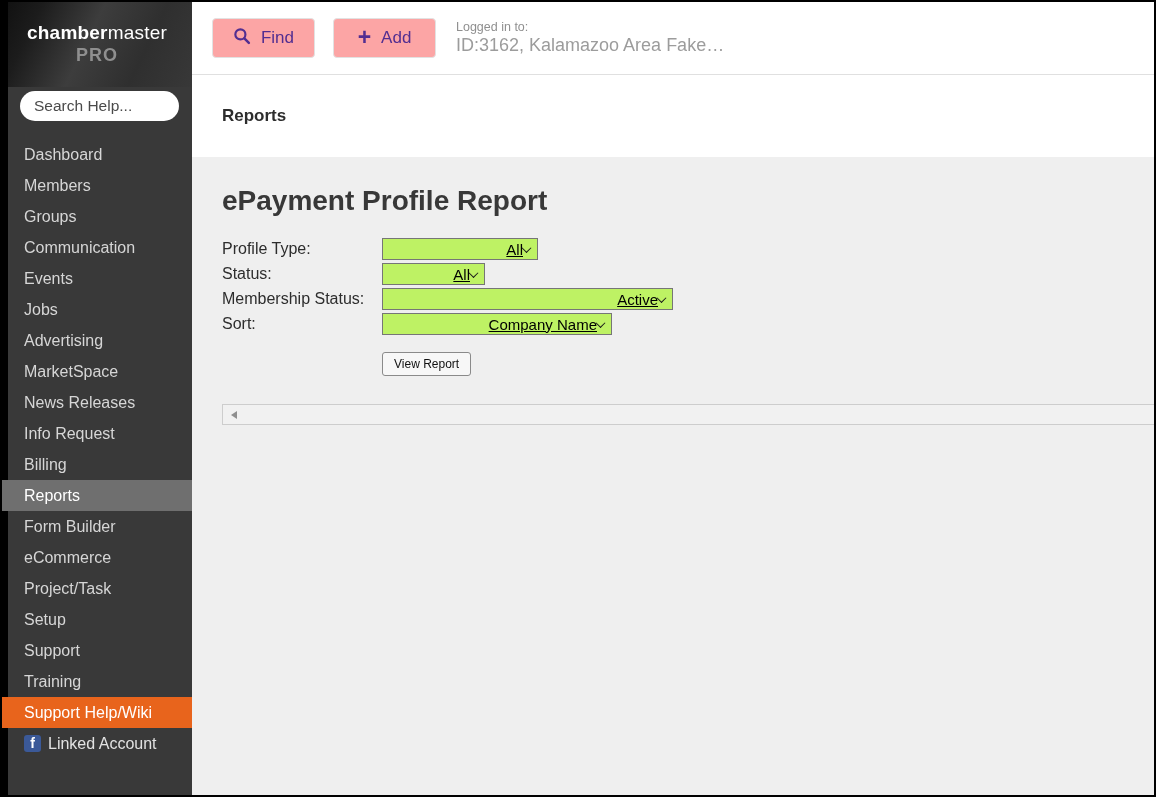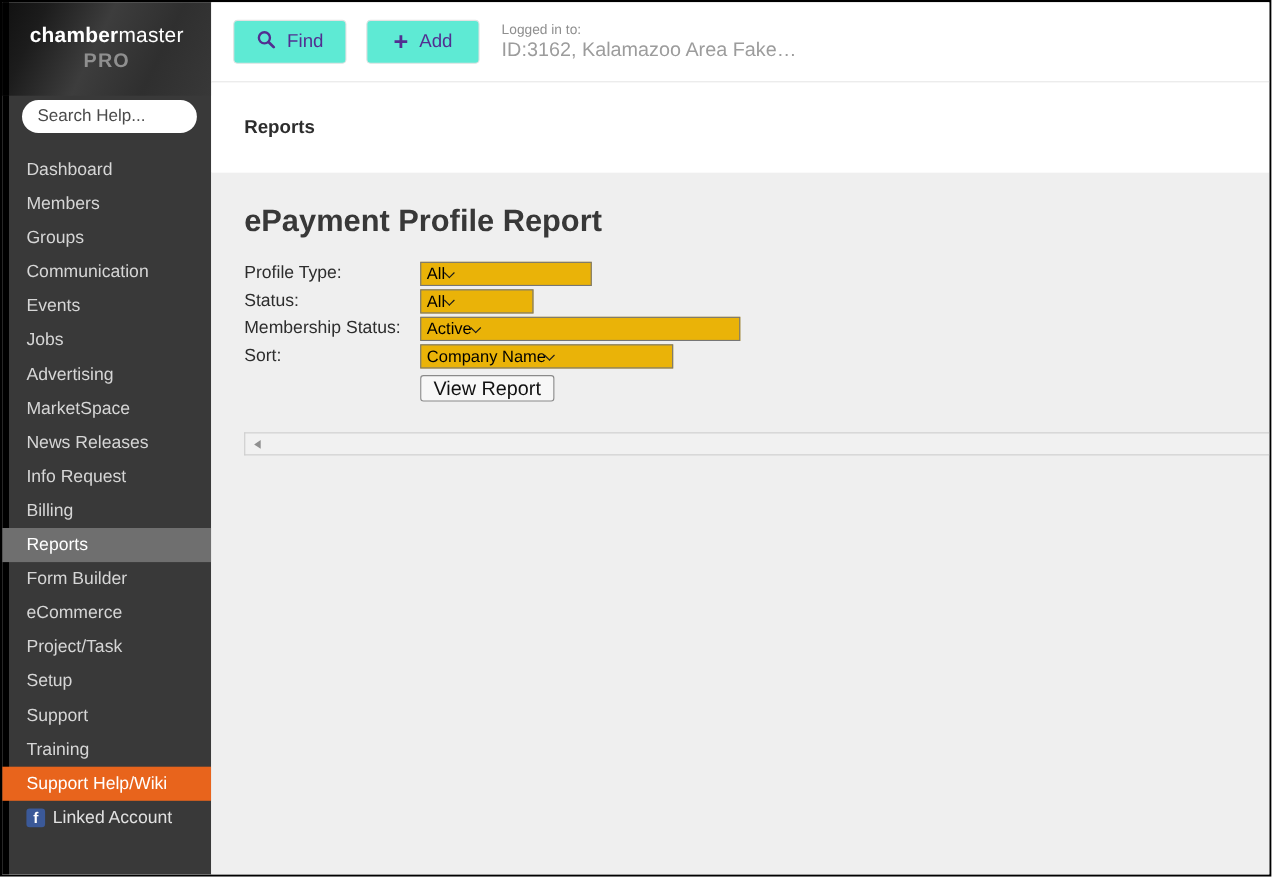--- a/index.html
+++ b/index.html
@@ -47,21 +47,21 @@
     text-align:center; display:inline-block; flex:0 0 17px;
   }
 
   
   .main { flex:1; display:flex; flex-direction:column; min-width:0; }
   .topbar {
     height:73px; background:#fff; border-bottom:1px solid #e0e0e0;
     display:flex; align-items:center; padding-left:20px; flex:0 0 73px;
   }
   .tb-btn {
-    width:103px; height:40px; background:#5eead4; border:1px solid #e2e2e2;
+    width:103px; height:40px; background:#fca5a5; border:1px solid #e2e2e2;
     border-radius:4px; display:flex; align-items:center; justify-content:center;
     gap:10px; color:#522e91; font-size:17px; cursor:pointer;
     font-family:"Liberation Sans","DejaVu Sans",sans-serif;
   }
   .tb-btn + .tb-btn { margin-left:18px; }
   .plus-glyph { font-size:23px; font-weight:600; line-height:20px; transform:translateY(-1px); }
   .logged { margin-left:20px; }
   .logged-label { font-size:12.5px; color:#8f8f8f; }
   .logged-value { font-size:18px; color:#9c9c9c; margin-top:1px; }
 
@@ -72,33 +72,33 @@
   .reports-title { font-size:17px; font-weight:700; color:#2d2d2d; }
 
   .content { flex:1; background:#efefef; overflow:hidden; }
   .report-title {
     margin:28px 0 0 30px; font-size:28px; font-weight:700; color:#383838;
   }
   .form { margin:21px 0 0 30px; }
   .frow { display:flex; align-items:center; margin-bottom:3px; }
   .flabel { width:160px; font-size:16px; color:#2d2d2d; flex:0 0 160px; }
   .fselect {
-    height:22px; background:#eab308; border:1px solid #767676;
-    display:flex; align-items:center; justify-content:flex-start;
-    padding:0 7px 0 5px; font-size:15px; color:#000; cursor:pointer;
+    height:22px; background:#bef264; border:1px solid #767676;
+    display:flex; align-items:center; justify-content:flex-end;
+    padding:0 7px 0 5px; font-size:15px; color:#000; cursor:pointer;text-decoration:underline;
   }
   .w0 { width:156px; } .w1 { width:103px; } .w2 { width:291px; } .w3 { width:230px; }
   .chev {
     width:7px; height:7px; border-right:1.8px solid #1a1a1a; border-bottom:1.8px solid #1a1a1a;
     transform:rotate(45deg) translate(-1px,-1px); flex:0 0 7px;
   }
   .view-btn {
-    margin:3px 0 0 160px; height:24px; padding:0 11px;
+    margin:14px 0 0 160px; height:24px; padding:0 11px;
     background:#f7f7f7; border:1px solid #8a8a8a; border-radius:3px;
-    font-size:18px; color:#111; cursor:pointer;
+    font-size:12px; color:#111; cursor:pointer;
     font-family:"Liberation Sans","DejaVu Sans",sans-serif;
   }
   .hscroll {
     margin:28px 0 0 30px; height:21px; background:#f1f1f1;
     border:1px solid #cdcdcd; border-right:none;
     display:flex; align-items:center; padding-left:8px;
   }
   .tri-left {
     width:0; height:0;
     border-top:4px solid transparent; border-bottom:4px solid transparent;

